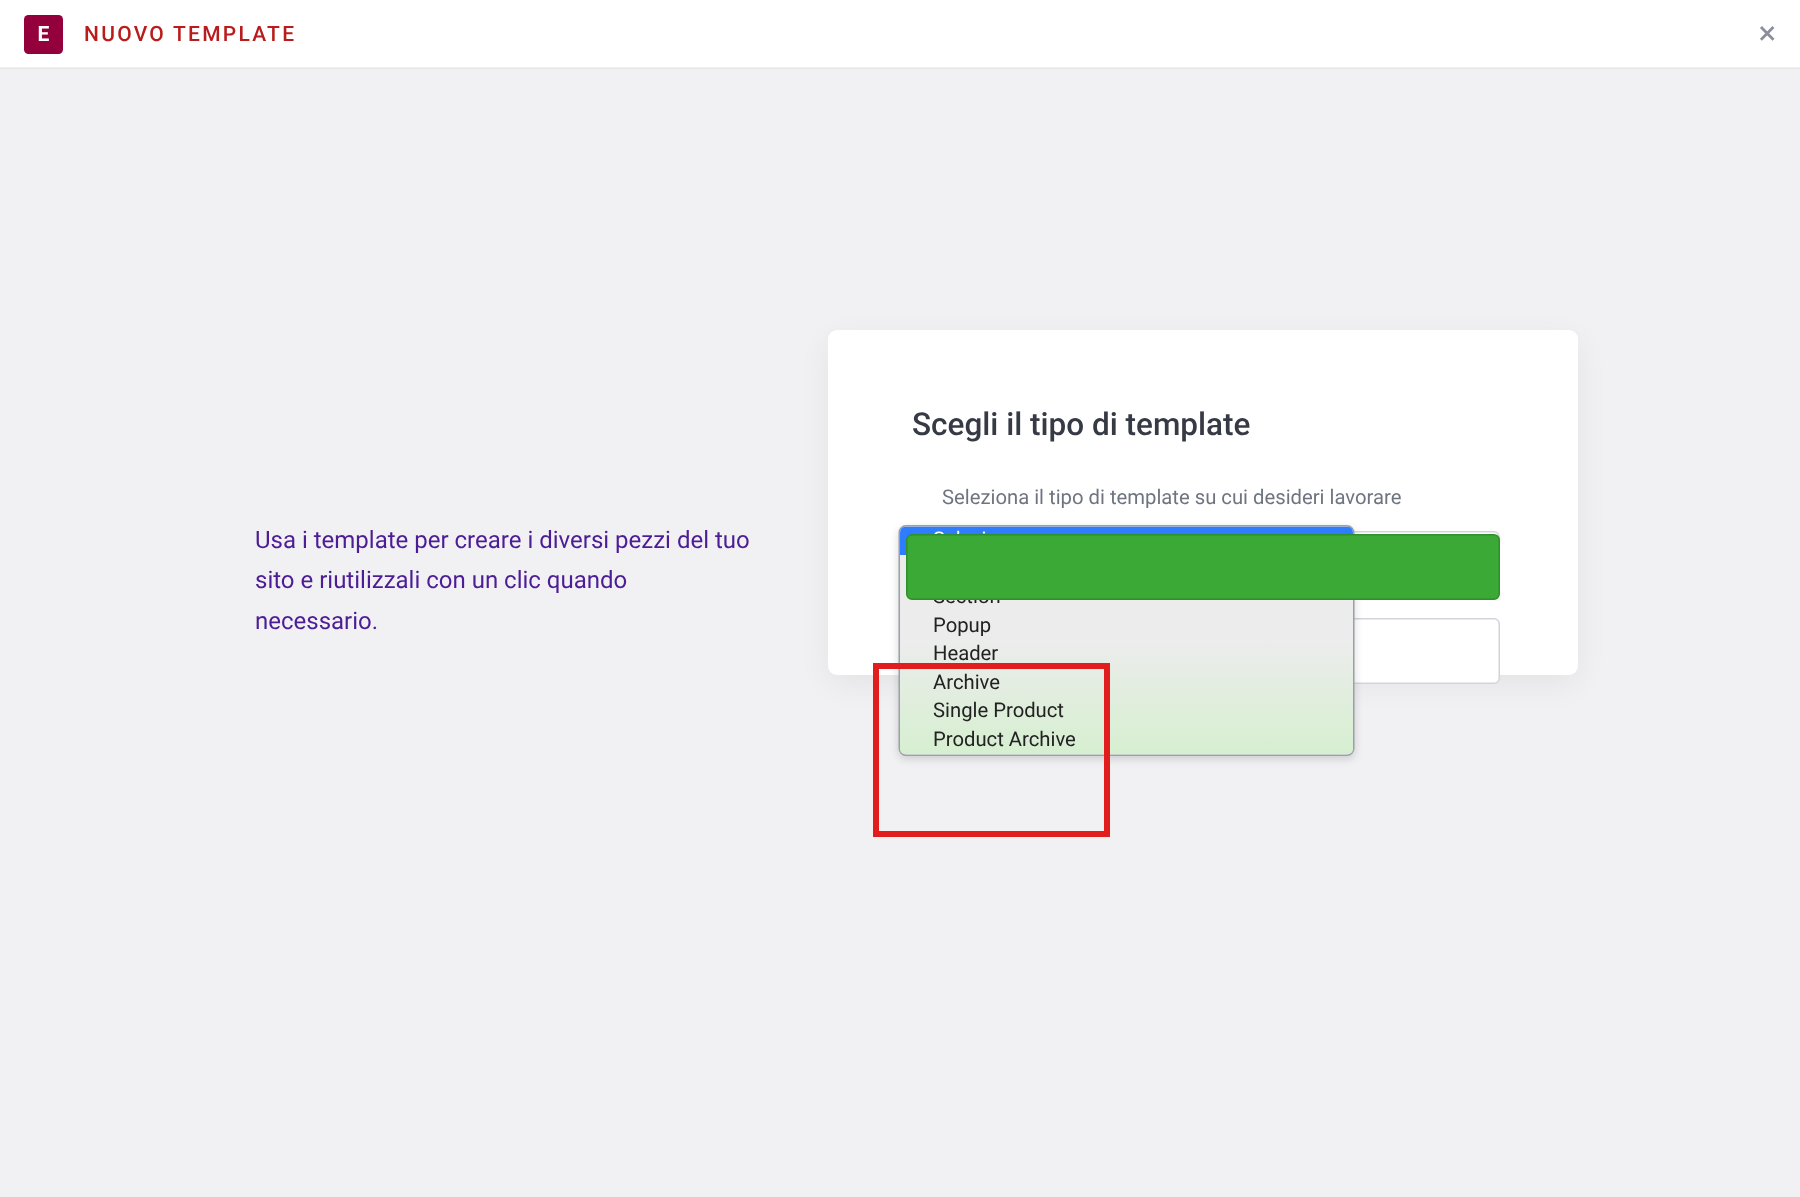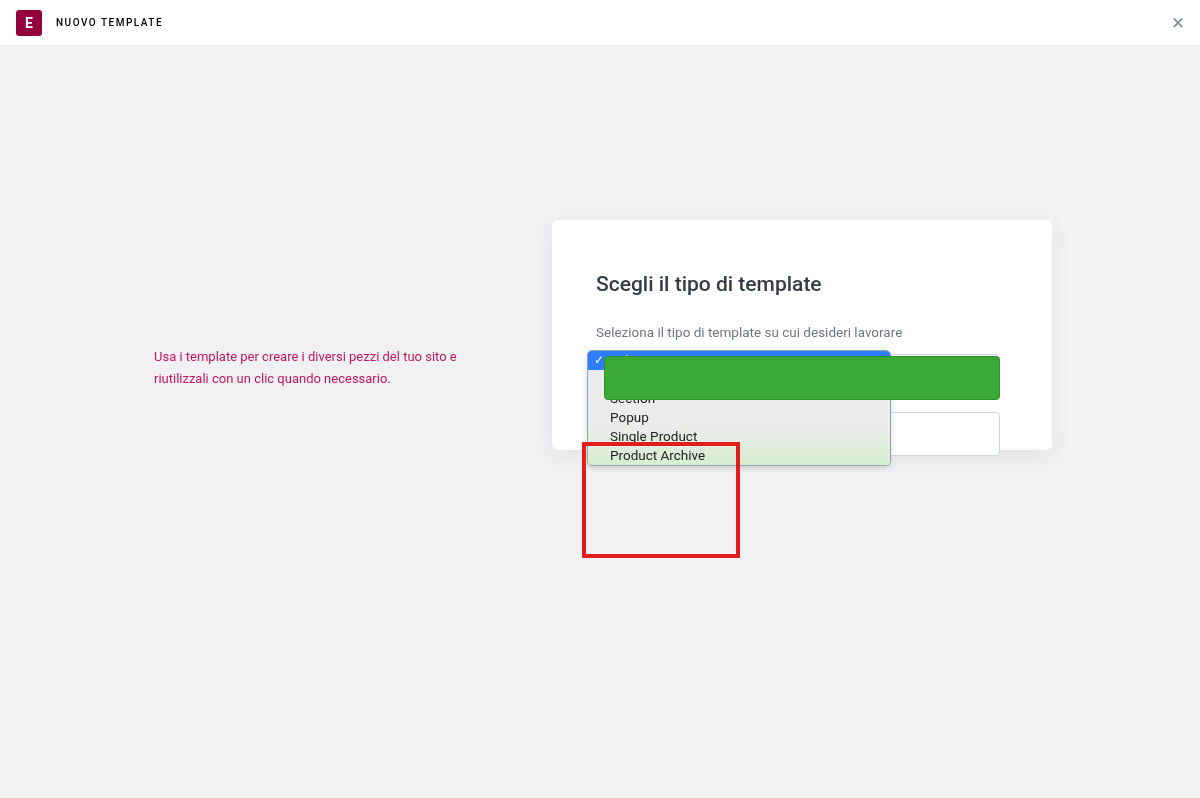--- a/index.html
+++ b/index.html
@@ -34,22 +34,22 @@
       justify-content: center;
       margin-right: 14px;
     }
     .logo-mark {
       color: #fff;
       font-weight: bold;
       font-size: 14px;
       line-height: 1;
     }
     .header-title {
-      color: #000000;
-      font-size: 10px;
+      color: #b91c1c;
+      font-size: 14px;
       letter-spacing: 1.5px;
       font-weight: 500;
     }
     .close-btn {
       position: absolute;
       right: 16px;
       top: 12px;
       color: #8a8f99;
       font-size: 22px;
       line-height: 1;
@@ -68,46 +68,48 @@
       width: 520px;
     }
     .left-title {
       color: #4a4d57;
       font-size: 28px;
       font-weight: 500;
       line-height: 1.6;
       margin-bottom: 28px;
     }
     .left-desc {
-      color: #be185d;
-      font-size: 13px;
+      color: #4c1d95;
+      font-size: 16px;
       line-height: 1.7;
       max-width: 330px;
+      margin-left: 16px;
     }
     .card {
       position: absolute;
       left: 552px;
       top: 220px;
       width: 500px;
       background: #fff;
       border-radius: 6px;
       box-shadow: 0 6px 22px rgba(0,0,0,0.06);
-      padding: 52px 52px 52px 44px;
+      padding: 52px 52px 52px 56px;
     }
     .card-title {
       color: #363a45;
       font-size: 21px;
       font-weight: 500;
       margin-bottom: 28px;
     }
     .card-label {
       color: #6f7580;
       font-size: 13.5px;
       margin-bottom: 14px;
       display: block;
+      margin-left: 20px;
     }
     .select-shell {
       position: relative;
       height: 44px;
       border: 1px solid #d1d5db;
       border-radius: 4px;
       background: #fff;
     }
     .hidden-field {
       position: absolute;
@@ -193,20 +195,22 @@
   <div style="position:relative;">
     <div class="select-shell"></div>
     <div class="hidden-field"></div>
 
     <div class="dropdown">
       <div class="dropdown-item selected">Seleziona...</div>
       <div class="dropdown-item">Pagina</div>
       <div class="dropdown-item">Section</div>
       <div class="dropdown-item">Popup</div>
       <div class="dropdown-lower">
+        <div class="dropdown-item">Header</div>
+        <div class="dropdown-item">Archive</div>
         <div class="dropdown-item">Single Product</div>
         <div class="dropdown-item">Product Archive</div>
       </div>
     </div>
   </div>
 
   <div class="green-btn"></div>
 
   <div class="highlight-box" style="left:30px; top:222px; width:158px; height:116px;"></div>
 </div>

